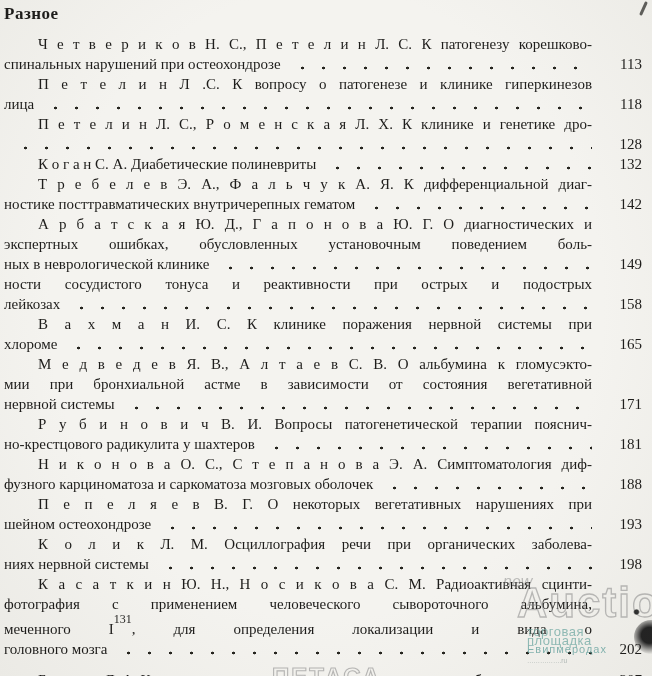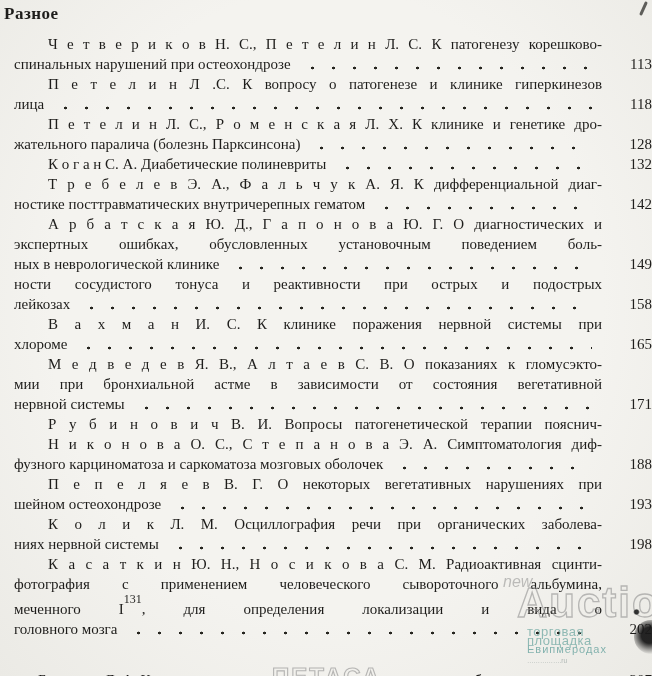--- a/index.html
+++ b/index.html
@@ -10,36 +10,36 @@
     font-family:"Liberation Serif","DejaVu Serif",serif;
     color:#1e1d1b;
   }
   .page{position:absolute;left:4px;top:0;width:648px;}
   .heading{
     height:30px;padding-top:4px;
     font-weight:bold;font-size:17px;letter-spacing:.5px;
   }
   .entries{}
   .entry{}
-  .line{line-height:20px;font-size:15px;white-space:nowrap;margin-left:10px;}
+  .line{line-height:20px;font-size:15px;white-space:nowrap;}
   .line.full{
     width:588px;white-space:normal;
     text-align:justify;text-align-last:justify;
     box-sizing:border-box;
   }
   .line.first{padding-left:34px;}
   .line.last{display:flex;align-items:center;white-space:nowrap;}
   .line.last .t{flex:0 0 auto;}
   .line.last .t.ind{padding-left:34px;}
   .leader{
     flex:1 1 auto;height:20px;margin:0 10px 0 9px;align-self:center;
     background-image:radial-gradient(circle,#26251f 1.3px,rgba(0,0,0,0) 1.6px);
     background-size:21px 20px;background-position:2px 4px;background-repeat:repeat-x;
   }
-  .pg{flex:0 0 50px;text-align:right;box-sizing:border-box;}
+  .pg{flex:0 0 50px;text-align:right;padding-right:10px;box-sizing:border-box;}
   sup.iso{font-size:12px;position:relative;top:-5px;letter-spacing:0;}
 
   
   .cutoff{
     position:absolute;left:4px;top:670px;width:648px;height:6px;overflow:hidden;
   }
   .cutoff .row{display:flex;align-items:baseline;font-size:15px;line-height:20px;white-space:nowrap;}
   .cutoff .gap{flex:1 1 auto;}
   .cutoff .mid{margin-right:120px;}
 
@@ -105,21 +105,20 @@
         <div class="line full first">П е т е л и н  Л .С.  К вопросу о патогенезе и клинике гиперкинезов</div>
         <div class="line last">
           <span class="t">лица</span>
           <span class="leader"></span>
           <span class="pg">118</span>
         </div>
       </div>
       <div class="entry">
         <div class="line full first">П е т е л и н  Л. С.,  Р о м е н с к а я  Л. Х.  К клинике и генетике дро-</div>
         <div class="line last">
-          <span class="t">жательного паралича (болезнь Парксинсона)</span>
           <span class="leader"></span>
           <span class="pg">128</span>
         </div>
       </div>
       <div class="entry">
         <div class="line last">
           <span class="t ind">К о г а н  С. А.  Диабетические полиневриты</span>
           <span class="leader"></span>
           <span class="pg">132</span>
         </div>
@@ -151,30 +150,35 @@
       </div>
       <div class="entry">
         <div class="line full first">В а х м а н  И. С.  К клинике поражения нервной системы при</div>
         <div class="line last">
           <span class="t">хлороме</span>
           <span class="leader"></span>
           <span class="pg">165</span>
         </div>
       </div>
       <div class="entry">
-        <div class="line full first">М е д в е д е в  Я. В.,  А л т а е в  С. В.  О показаниях к гломусэкто-</div>
+        <div class="line full first">М е д в е д е в  Я. В.,  А л т а е в  С. В.  О альбумина к гломусэкто-</div>
         <div class="line full">мии при бронхиальной астме в зависимости от состояния вегетативной</div>
         <div class="line last">
           <span class="t">нервной системы</span>
           <span class="leader"></span>
           <span class="pg">171</span>
         </div>
       </div>
       <div class="entry">
         <div class="line full first">Р у б и н о в и ч  В. И.  Вопросы патогенетической терапии пояснич-</div>
+        <div class="line last">
+          <span class="t">но-крестцового радикулита у шахтеров</span>
+          <span class="leader"></span>
+          <span class="pg">181</span>
+        </div>
       </div>
       <div class="entry">
         <div class="line full first">Н и к о н о в а  О. С.,  С т е п а н о в а  Э. А.  Симптоматология диф-</div>
         <div class="line last">
           <span class="t">фузного карциноматоза и саркоматоза мозговых оболочек</span>
           <span class="leader"></span>
           <span class="pg">188</span>
         </div>
       </div>
       <div class="entry">

